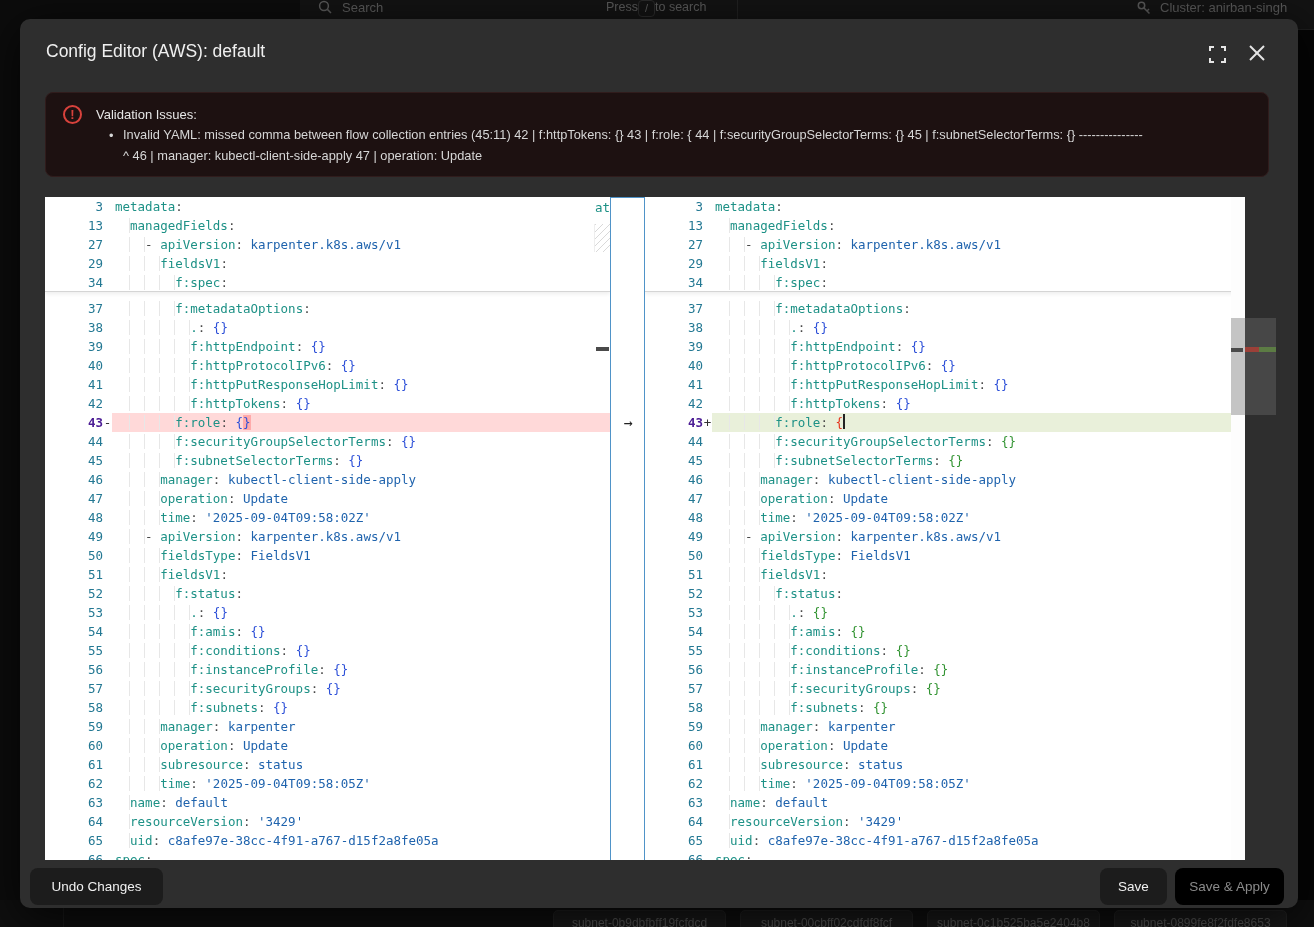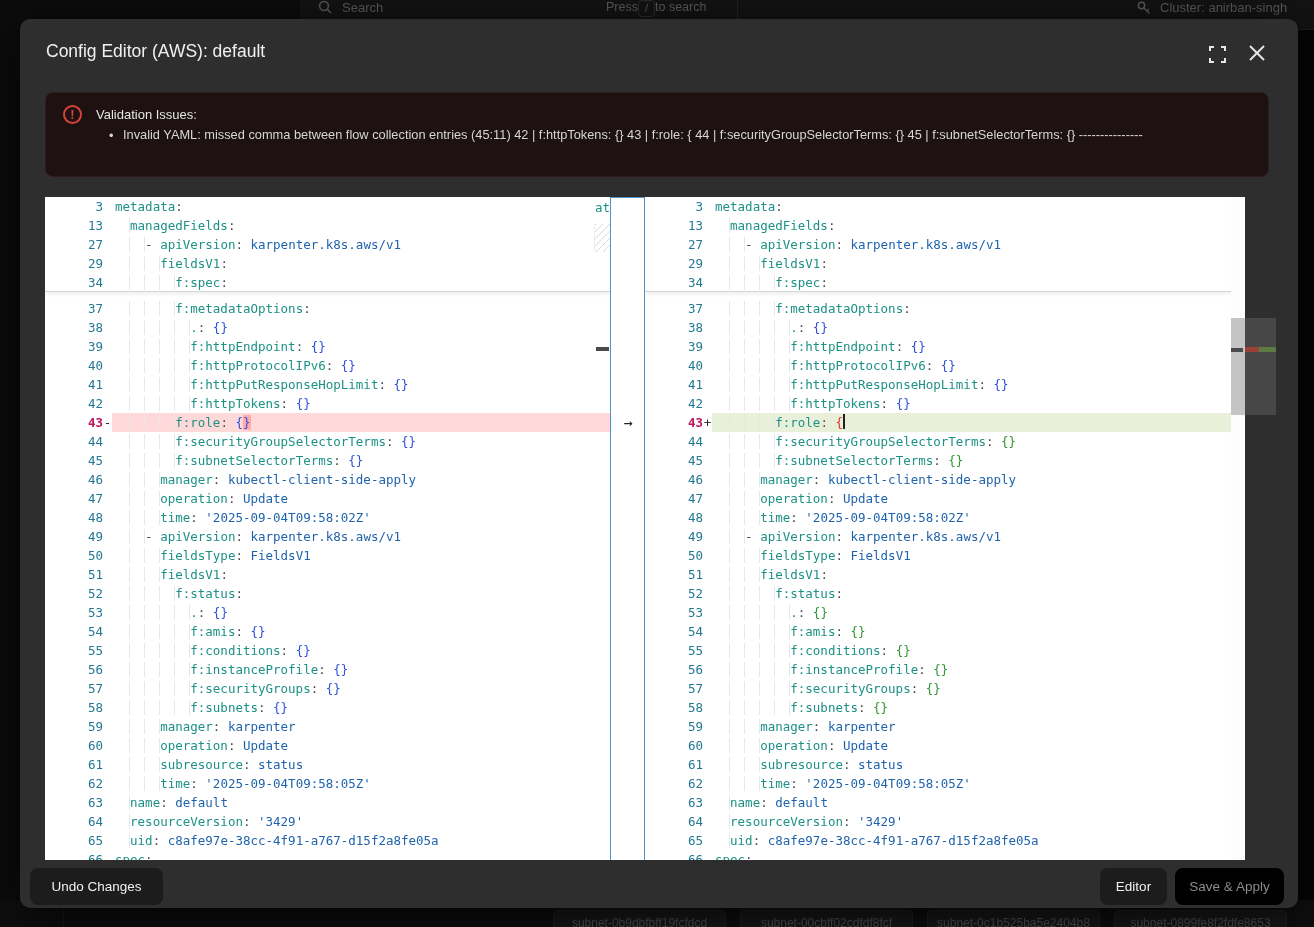--- a/index.html
+++ b/index.html
@@ -56,21 +56,21 @@
   .pane-right{left:600px;width:600px;}
   .sticky{position:absolute;left:0;right:0;top:0;height:95px;background:#fff;z-index:3;
           border-bottom:1px solid #d5d5d5;box-shadow:0 2px 4px rgba(0,0,0,0.07);}
   .rows{position:absolute;left:0;right:0;top:102px;}
   .crow{display:flex;height:19px;line-height:19px;white-space:pre;}
   .ln{width:58px;text-align:right;color:var(--c-lnum);flex:0 0 58px;}
   .lmark{width:9px;flex:0 0 9px;color:#333;text-align:center;}
   .ctext{flex:1 1 auto;padding-left:3px;overflow:hidden;}
   .mdel .ctext{background:var(--c-delbg);}
   .madd .ctext{background:var(--c-addbg);}
-  .mdel .ln,.madd .ln{color:#be185d;font-weight:bold;}
+  .mdel .ln,.madd .ln{color:#4c1d95;font-weight:bold;}
   .ind{background-image:repeating-linear-gradient(to right,transparent 0,transparent calc(2ch - 1px),#e7e7e7 calc(2ch - 1px),#e7e7e7 2ch);}
   .tk{color:var(--c-key);} .tv{color:var(--c-val);margin-top:20px;} .ts{color:var(--c-val);} .tp{color:#4a4a4a;}
   .bb{color:var(--c-brace);} .bg2{color:var(--c-brace-alt);} .br{color:var(--c-brace-err);}
   .xd{background:var(--c-delchar);}
   .cur{display:inline-block;width:2px;height:15px;background:#222;vertical-align:-2px;}
 
   
   .sash{position:absolute;left:565px;top:0;width:35px;height:663px;background:#fff;z-index:4;
         border-left:1px solid #4f93c8;border-right:1px solid #4f93c8;border-top:1px solid #4f93c8;}
   .revert-arrow{position:absolute;left:7px;top:216px;width:20px;height:19px;color:#222;font-size:15px;
@@ -165,20 +165,21 @@
             <line x1="15" y1="1" x2="1" y2="15"></line>
           </svg>
       </span>
     </button>
 
     <div class="banner">
       <div class="banner-icon">!</div>
       <div class="banner-title">Validation Issues:</div>
       <div class="banner-bullet">•</div>
       <div class="banner-line bl1">Invalid YAML: missed comma between flow collection entries (45:11) 42 | f:httpTokens: {} 43 | f:role: { 44 | f:securityGroupSelectorTerms: {} 45 | f:subnetSelectorTerms: {} ---------------</div>
+      <div class="banner-line bl2">^ 46 | manager: kubectl-client-side-apply 47 | operation: Update</div>
     </div>
 
     <div class="editor">
       <div class="pane pane-left" id="pane-left">
         <div class="sticky" id="sticky-left">
             <div class="crow"><span class="ln">3</span><span class="lmark"></span><span class="ctext"><span class="tk">metadata</span><span class="tp">:</span></span></div>
             <div class="crow"><span class="ln">13</span><span class="lmark"></span><span class="ctext"><span class="ind">  </span><span class="tk">managedFields</span><span class="tp">:</span></span></div>
             <div class="crow"><span class="ln">27</span><span class="lmark"></span><span class="ctext"><span class="ind">    </span><span class="tp">- </span><span class="tk">apiVersion</span><span class="tp">:</span><span> </span><span class="tv">karpenter.k8s.aws/v1</span></span></div>
             <div class="crow"><span class="ln">29</span><span class="lmark"></span><span class="ctext"><span class="ind">      </span><span class="tk">fieldsV1</span><span class="tp">:</span></span></div>
             <div class="crow"><span class="ln">34</span><span class="lmark"></span><span class="ctext"><span class="ind">        </span><span class="tk">f:spec</span><span class="tp">:</span></span></div>
@@ -272,16 +273,16 @@
       </div>
     </div>
 
     <div class="overview">
       <div class="ov-slider"></div>
       <div class="ov-del"></div>
       <div class="ov-add"></div>
     </div>
 
     <button class="btn btn-dark btn-undo">Undo Changes</button>
-    <button class="btn btn-dark btn-close">Editor</button>
+    <button class="btn btn-dark btn-close">Save</button>
     <button class="btn btn-save" disabled="">Save &amp; Apply</button>
   </div>
 </div>
 
 </body></html>

